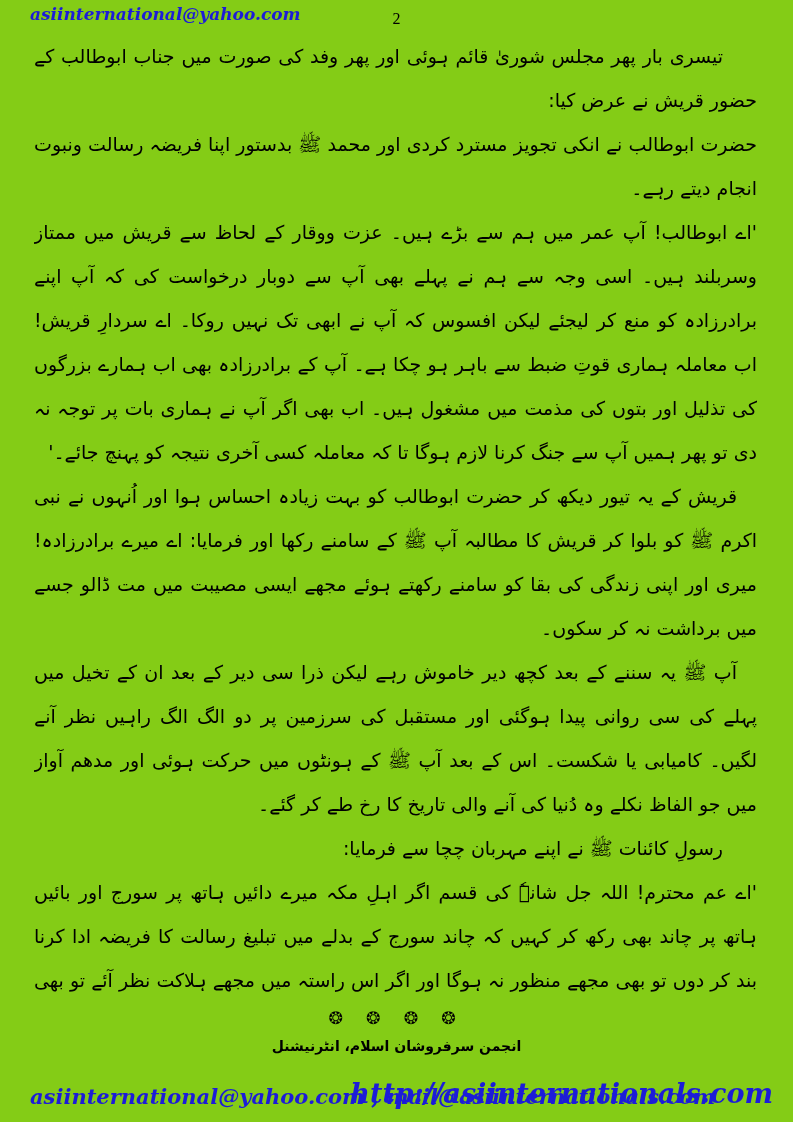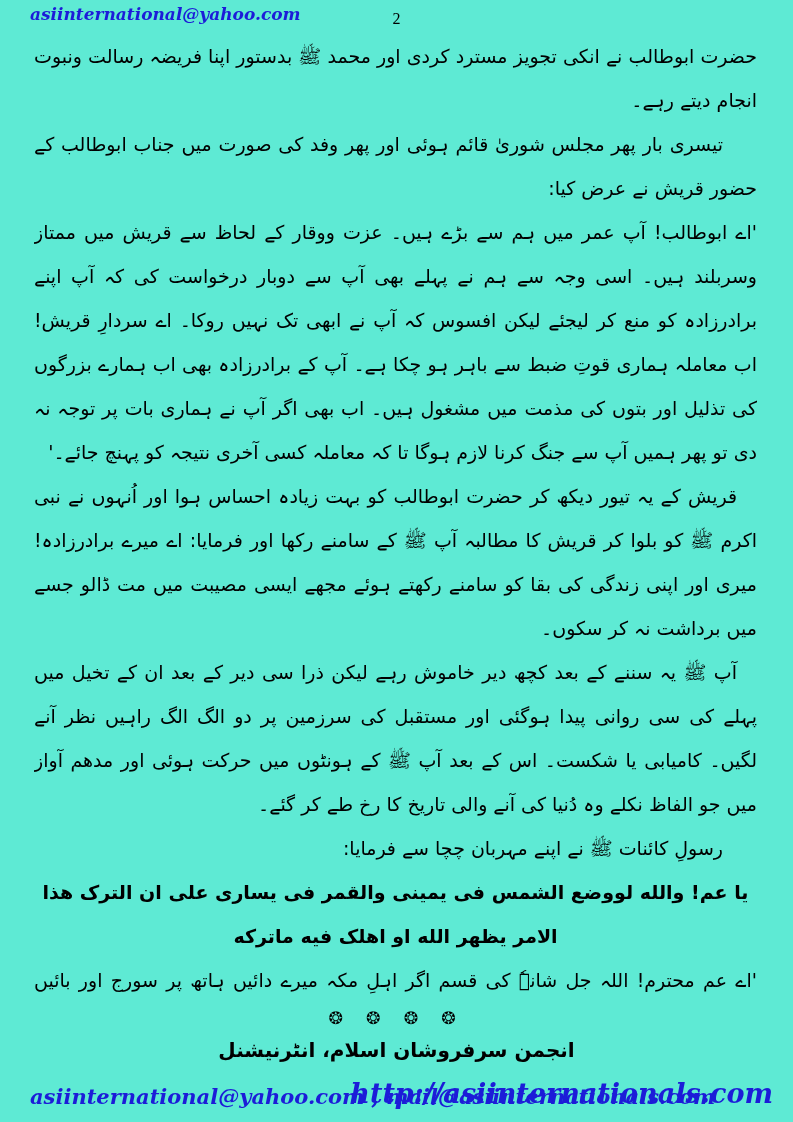--- a/index.html
+++ b/index.html
@@ -1,19 +1,19 @@
 <!DOCTYPE html>
 <html lang="ur" style="--link-blue: #1c1cd8;"><head>
 <meta charset="utf-8">
 <style>
   html,body{margin:0;padding:0;background:#ffffff;}
   .page{
     position:relative;
     width:793px;height:1122px;
-    background:#5eead4;
+    background:#84cc16;
     overflow:hidden;
     font-family:"DejaVu Sans",sans-serif;
     color:#000;
   }
   .header-email{
     position:absolute;left:30px;top:4px;
     font-family:"DejaVu Serif",serif;
     font-style:italic;font-weight:bold;
     font-size:17px;
     color:var(--link-blue,#1c1cd8);
@@ -45,21 +45,21 @@
     text-align:center;
     font-size:17px;
     letter-spacing:9px;
     color:#000;
   }
   .org-name{
     position:absolute;top:1038px;left:0;width:100%;
     direction:rtl;
     text-align:center;
     font-weight:bold;
-    font-size:20px;
+    font-size:14px;
     color:#000;
   }
   .footer-row{
     position:absolute;top:1078px;left:0;width:100%;
   }
   .footer-emails{
     position:absolute;left:30px;top:6px;
     font-family:"DejaVu Serif",serif;
     font-style:italic;font-weight:bold;
     font-size:21px;
@@ -76,27 +76,26 @@
 </head>
 <body>
 
 <div class="page">
 
   <div class="header-email">asiinternational@yahoo.com</div>
 
   <div class="page-number">2</div>
 
   <div class="body-text" dir="rtl">
+    <p class="para indent">تیسری بار پھر مجلس شوریٰ قائم ہوئی اور پھر وفد کی صورت میں جناب ابوطالب کے حضور قریش نے عرض کیا:</p>
     <p class="para">حضرت ابوطالب نے انکی تجویز مسترد کردی اور محمد ﷺ بدستور اپنا فریضہ رسالت ونبوت انجام دیتے رہے۔</p>
-    <p class="para indent">تیسری بار پھر مجلس شوریٰ قائم ہوئی اور پھر وفد کی صورت میں جناب ابوطالب کے حضور قریش نے عرض کیا:</p>
     <p class="para">'اے ابوطالب! آپ عمر میں ہم سے بڑے ہیں۔ عزت ووقار کے لحاظ سے قریش میں ممتاز وسربلند ہیں۔ اسی وجہ سے ہم نے پہلے بھی آپ سے دوبار درخواست کی کہ آپ اپنے برادرزادہ کو منع کر لیجئے لیکن افسوس کہ آپ نے ابھی تک نہیں روکا۔ اے سردارِ قریش! اب معاملہ ہماری قوتِ ضبط سے باہر ہو چکا ہے۔ آپ کے برادرزادہ بھی اب ہمارے بزرگوں کی تذلیل اور بتوں کی مذمت میں مشغول ہیں۔ اب بھی اگر آپ نے ہماری بات پر توجہ نہ دی تو پھر ہمیں آپ سے جنگ کرنا لازم ہوگا تا کہ معاملہ کسی آخری نتیجہ کو پہنچ جائے۔'</p>
     <p class="para indent-sm">قریش کے یہ تیور دیکھ کر حضرت ابوطالب کو بہت زیادہ احساس ہوا اور اُنہوں نے نبی اکرم ﷺ کو بلوا کر قریش کا مطالبہ آپ ﷺ کے سامنے رکھا اور فرمایا: اے میرے برادرزادہ! میری اور اپنی زندگی کی بقا کو سامنے رکھتے ہوئے مجھے ایسی مصیبت میں مت ڈالو جسے میں برداشت نہ کر سکوں۔</p>
     <p class="para indent-sm">آپ ﷺ یہ سننے کے بعد کچھ دیر خاموش رہے لیکن ذرا سی دیر کے بعد ان کے تخیل میں پہلے کی سی روانی پیدا ہوگئی اور مستقبل کی سرزمین پر دو الگ الگ راہیں نظر آنے لگیں۔ کامیابی یا شکست۔ اس کے بعد آپ ﷺ کے ہونٹوں میں حرکت ہوئی اور مدھم آواز میں جو الفاظ نکلے وہ دُنیا کی آنے والی تاریخ کا رخ طے کر گئے۔</p>
     <p class="para indent">رسولِ کائنات ﷺ نے اپنے مہربان چچا سے فرمایا:</p>
-    <p class="para arabic-bold">یا عم! والله لووضع الشمس فی یمینی والقمر فی یساری علی ان الترک هذا الامر یظهر الله او اهلک فیه ماترکه</p>
     <p class="para">'اے عم محترم! اللہ جل شانہٗ کی قسم اگر اہلِ مکہ میرے دائیں ہاتھ پر سورج اور بائیں ہاتھ پر چاند بھی رکھ کر کہیں کہ چاند سورج کے بدلے میں تبلیغ رسالت کا فریضہ ادا کرنا بند کر دوں تو بھی مجھے منظور نہ ہوگا اور اگر اس راستہ میں مجھے ہلاکت نظر آئے تو بھی میں پیچھے نہیں ہٹوں گا۔'</p>
 
   </div>
 
   <div class="ornaments">❂ ❂ ❂ ❂</div>
 
   <div class="org-name" dir="rtl">انجمن سرفروشان اسلام، انٹرنیشنل</div>
 
   <div class="footer-row">
     <div class="footer-emails">asiinternational@yahoo.com , mail@asiinternationals.com</div>

